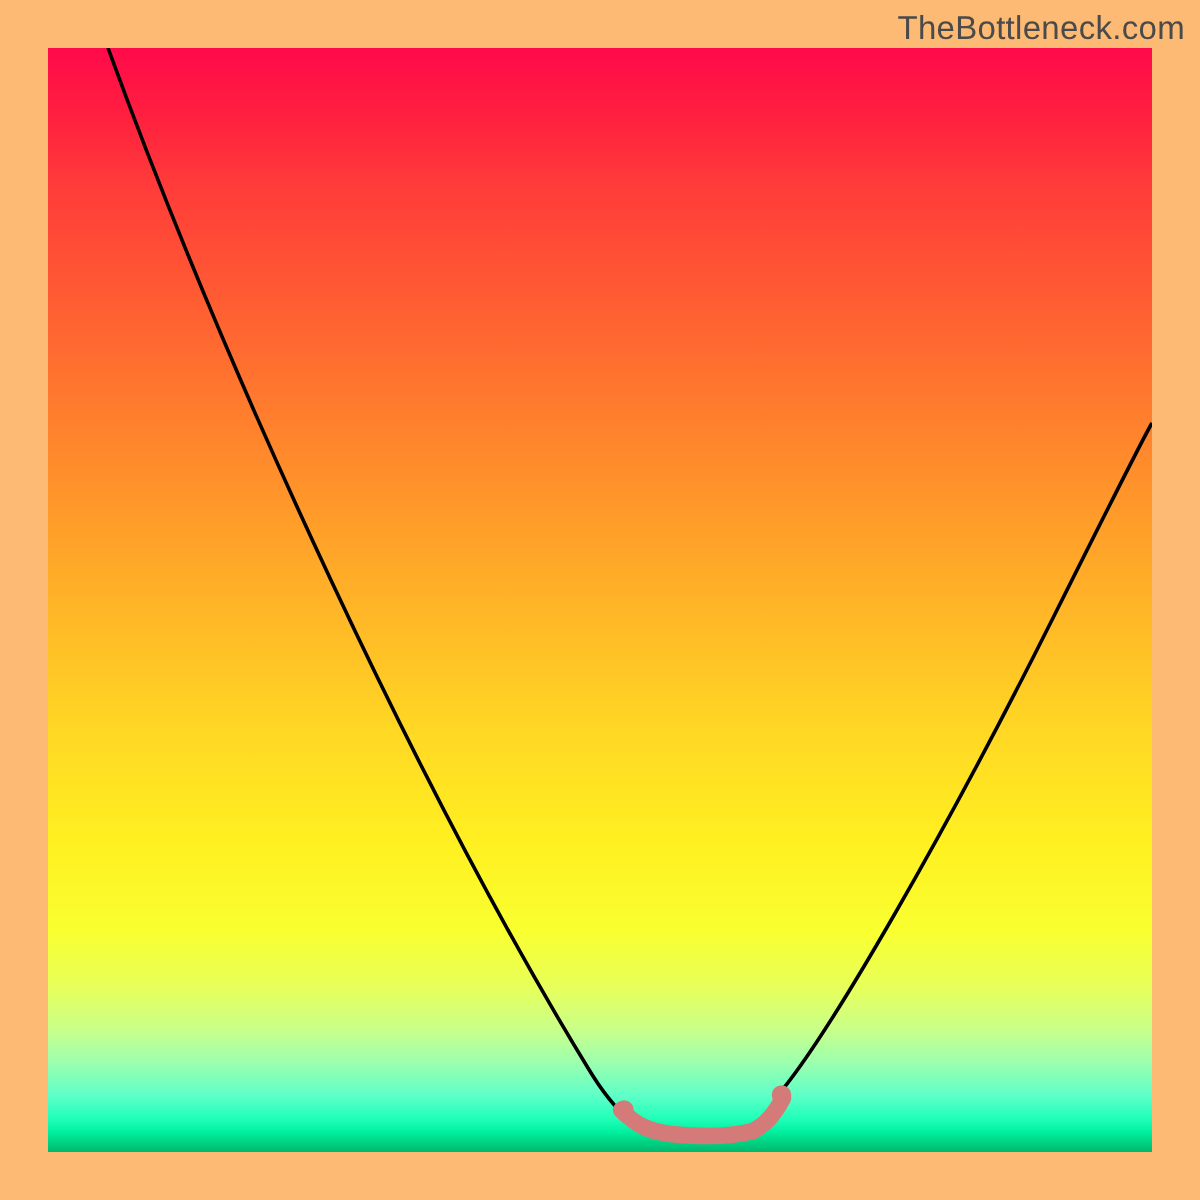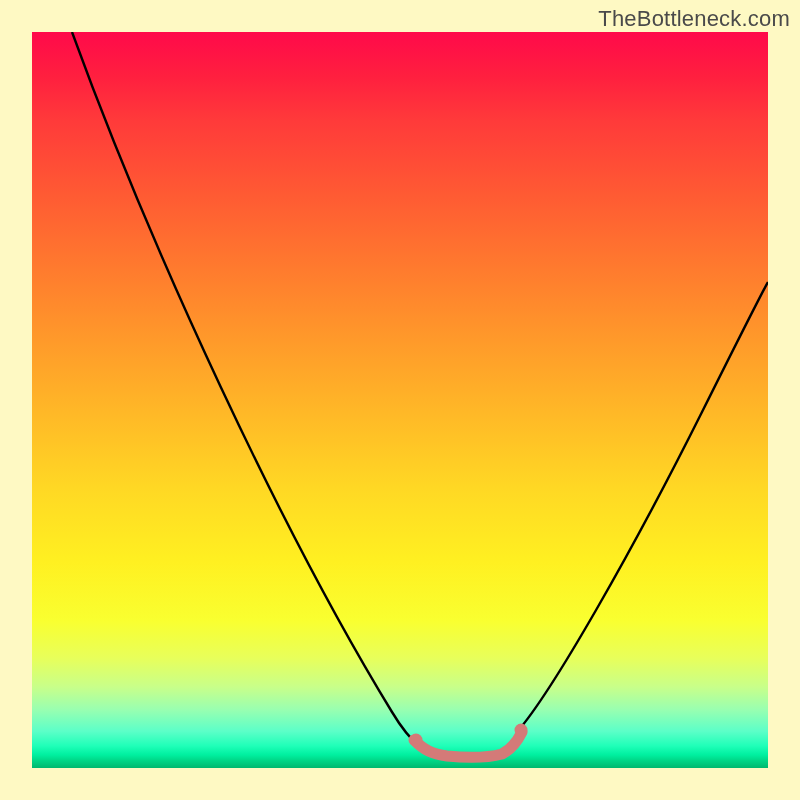--- a/index.html
+++ b/index.html
@@ -8,21 +8,21 @@
     width: 800px;
     height: 800px;
     overflow: hidden;
     background: #000;
     font-family: Arial, Helvetica, sans-serif;
   }
   .frame {
     position: relative;
     width: 800px;
     height: 800px;
-    background: #fef9c3;
+    background: #fdba74;
   }
   .plot {
     position: absolute;
     left: 32px;
     top: 32px;
     width: 736px;
     height: 736px;
     
     background: linear-gradient(to bottom,
       #ff0a4a 0%,

